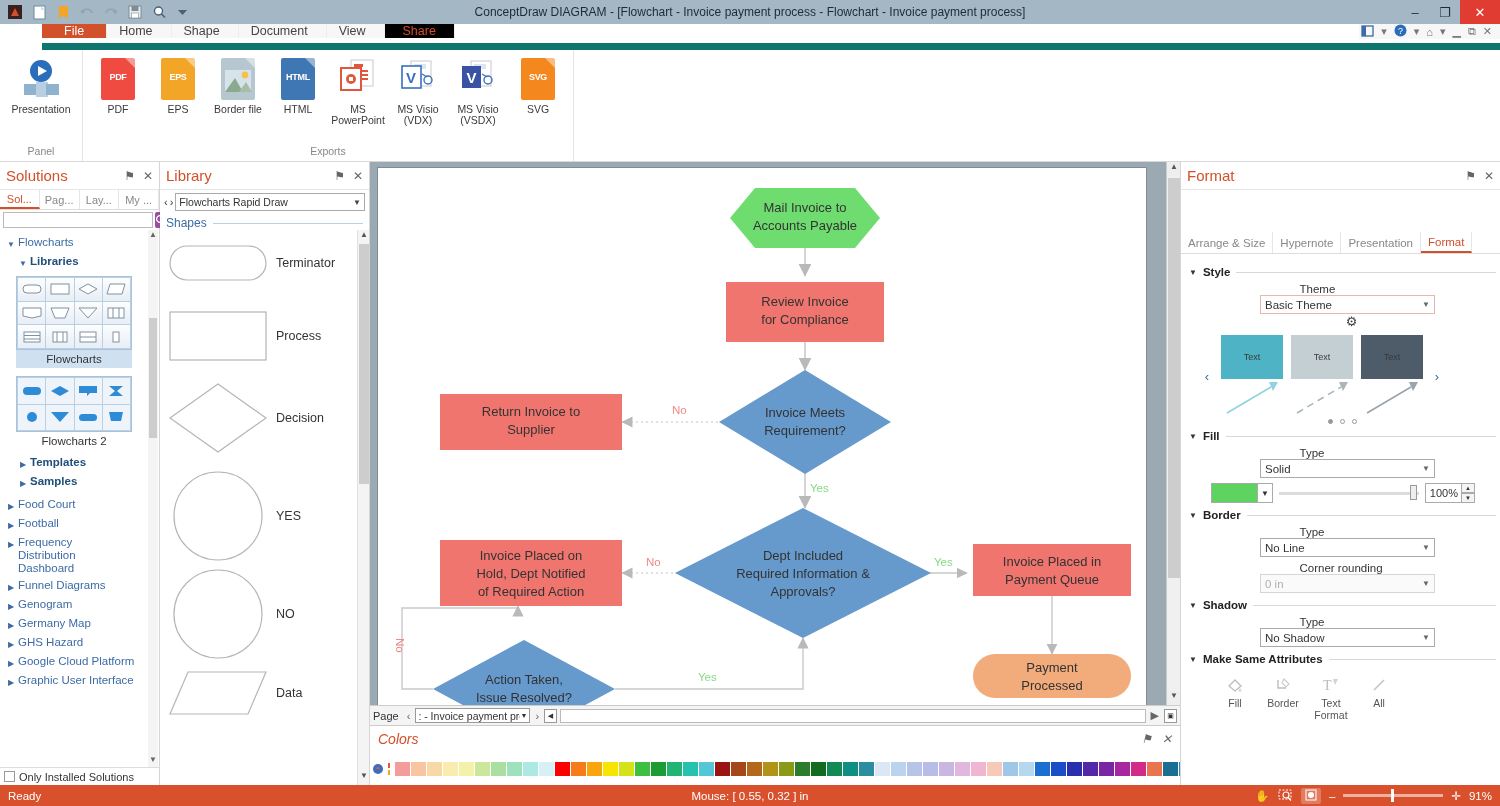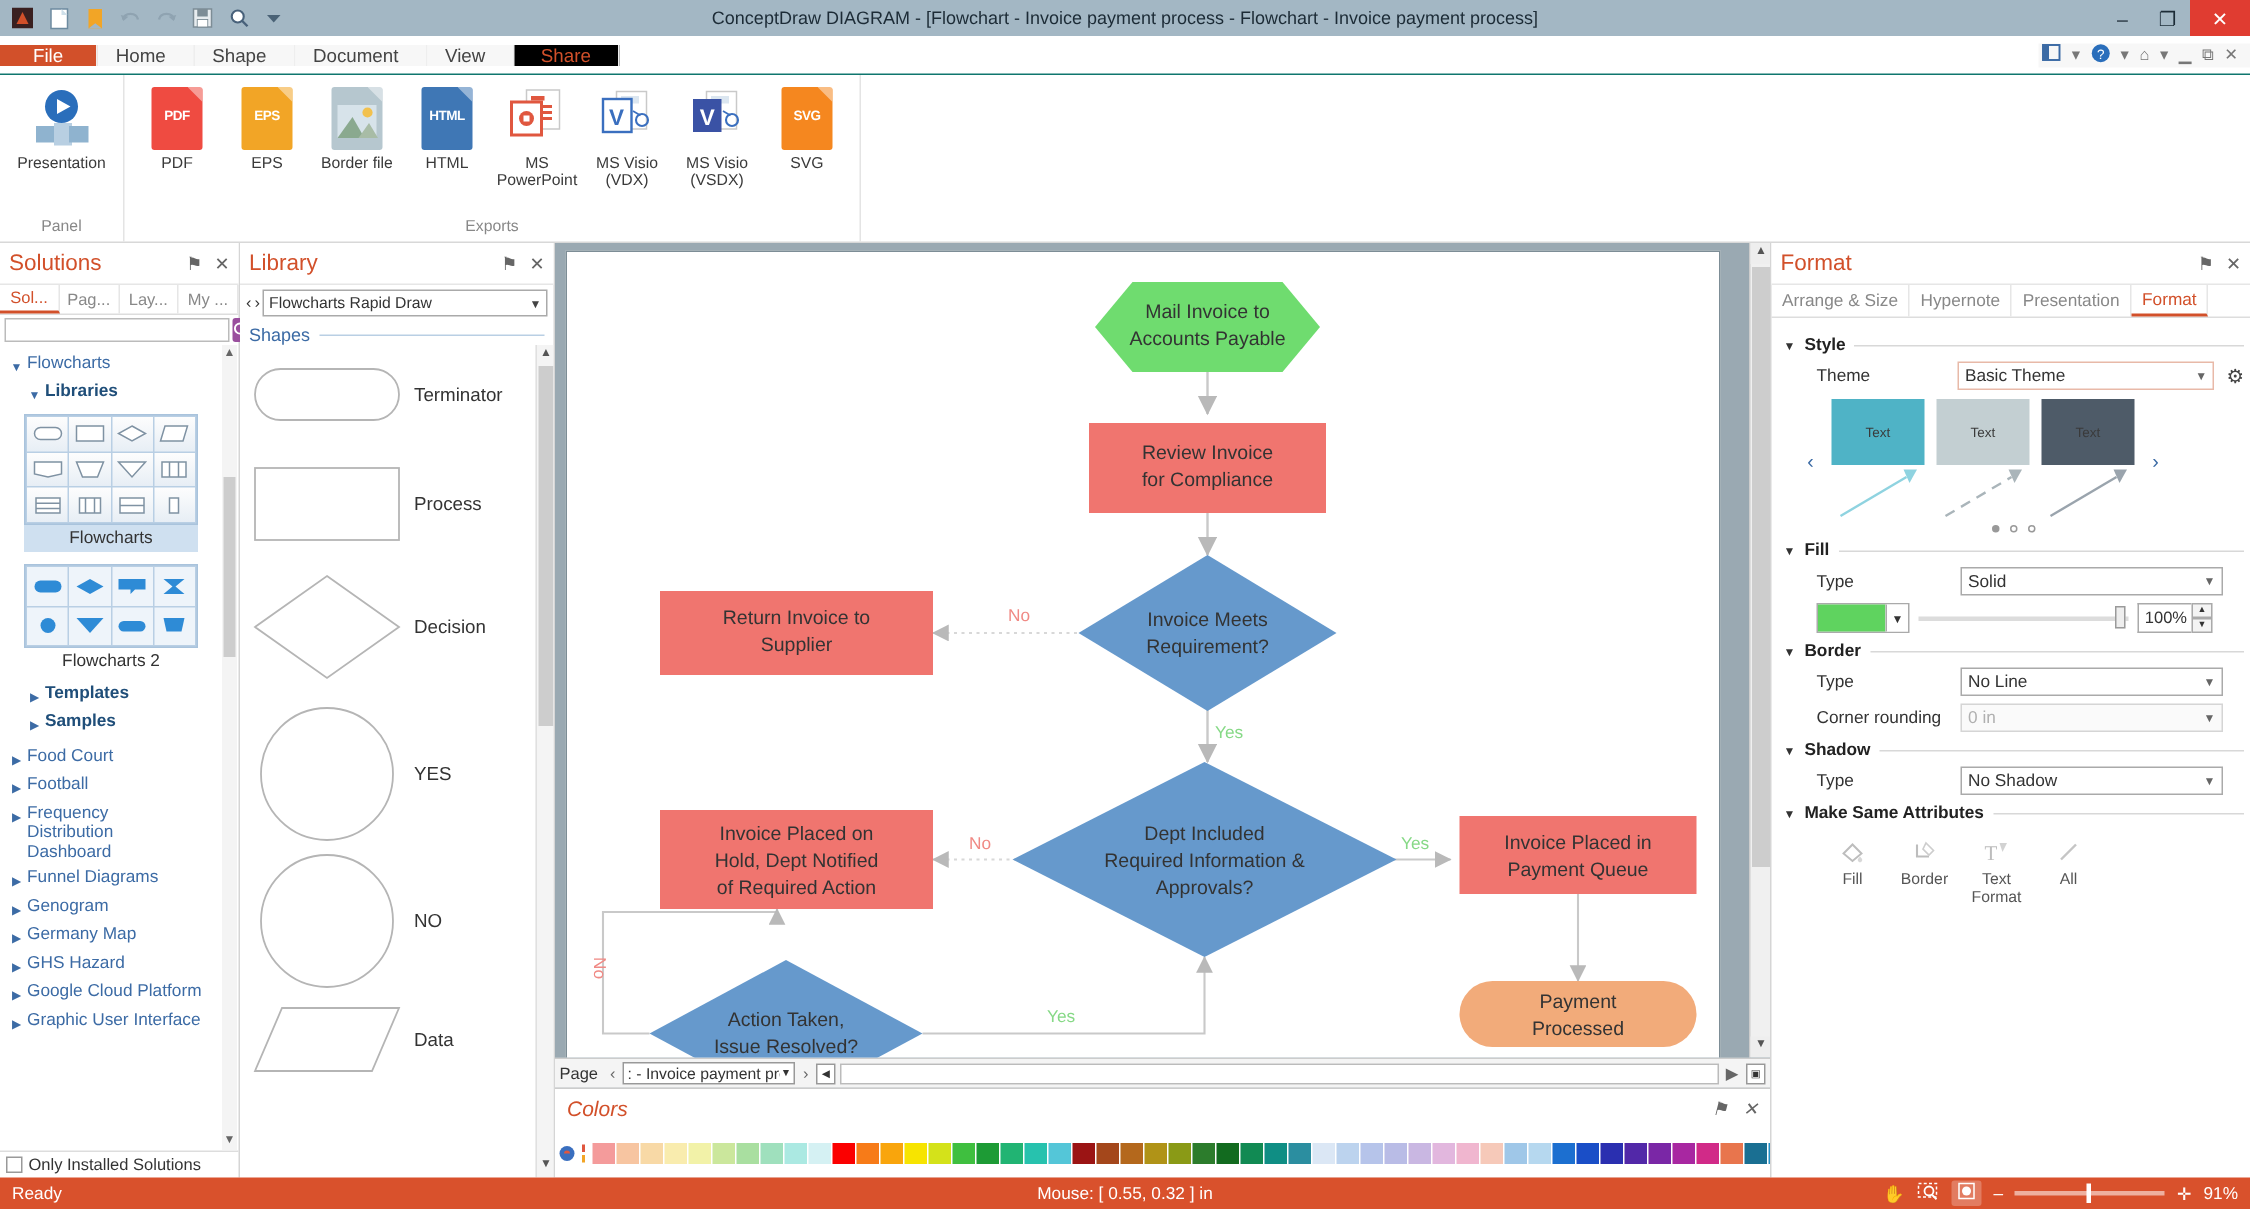--- a/index.html
+++ b/index.html
@@ -29,22 +29,22 @@
   }
   .win-ctrl { margin-left: auto; display: flex; align-items: center; height: 24px; }
   .win-ctrl div {
     width: 30px; height: 24px; display: flex; align-items: center; justify-content: center;
     color: #1c2b36; font-size: 13px; cursor: pointer;
   }
   .win-ctrl .close { background: #e03c31; color: #fff; width: 40px; }
 
   
   .ribbon-tabs {
-    height: 26px; background: #ffffff; display: flex; align-items: center;
-    border-bottom: 1px solid #0f766e; flex: none; position: relative;
+    height: 26px; background: #ffffff; display: flex; align-items: flex-start;
+    border-bottom: 7px solid #0f766e; flex: none; position: relative; margin-left: 42px;
   }
   .rtab {
     padding: 0 18px; display: flex; align-items: center; font-size: 12.5px;
     color: #444; cursor: pointer; background: #f7f7f7; border-right: 1px solid #eee;
   }
   .rtab.file { background: #d2502a; color: #fff; padding: 0 22px; }
   .rtab.active { background: #000000; color: #d2502a; }
   .rtab.plain { background:#f7f7f7;padding-left:12px; }
   .ribbon-right {
     margin-left: auto; display: flex; align-items: center; gap: 3px; padding-right: 6px;
@@ -194,30 +194,30 @@
   .colors-head .ic { display: flex; gap: 10px; color: #666; font-size: 12px; }
   .colors-strip { flex: 1; display: flex; align-items: center; gap: 1px; padding: 0 2px; background: #fff; overflow: hidden;}
   .sw { width: 15px; height: 14px; flex: none; }
   .colors-tool { width: 22px; display:flex; align-items:center; gap:1px; flex:none; }
 
   
   .format {
     width: 320px; background: #fff; border-left: 1px solid #d5d5d5;
     display: flex; flex-direction: column; flex: none;
   }
-  .fmt-tabs { display: flex; height: 22px; border-bottom: 1px solid #ddd; font-size: 11.5px; }
+  .fmt-tabs { display: flex; height: 22px; border-bottom: 1px solid #ddd; font-size: 11.5px; margin-top: 42px; }
   .fmt-tabs div { padding: 0 7px; display: flex; align-items: center; color: #888;
     border-right: 1px solid #e6e6e6; cursor: pointer; }
   .fmt-tabs div.active { color: #d2502a; border-bottom: 2px solid #d2502a; }
   .fmt-body { flex: 1; padding: 6px 4px 0 8px; overflow: hidden; }
   .sect-hdr { display: flex; align-items: center; gap: 6px; margin: 6px 0 4px; }
   .sect-hdr .car { color: #333; font-size: 8px; }
   .sect-hdr .nm { font-weight: bold; font-size: 11.5px; color: #222; }
   .sect-hdr .ln { flex: 1; height: 1px; background: #d8d8d8; }
-  .frow { display: flex; align-items: center; margin: 5px 0 5px 22px; }
+  .frow { display: flex; align-items: center; margin: 5px 0 5px 10px; flex-direction: column; }
   .frow .flbl { width: 96px; font-size: 11.5px; color: #333; }
   .fcombo { width: 175px; height: 19px; border: 1px solid #aaa; background: #fff;
     display: flex; align-items: center; padding: 0 4px; font-size: 11.5px; cursor: pointer; }
   .fcombo.hl { border-color: #e8b9a8; }
   .fcombo.dis { color: #b0b0b0; background: #fafafa; border-color:#d5d5d5; }
   .fcombo .v { flex: 1; }
   .fcombo .d { color: #666; font-size: 8px; }
   .gear { margin-left: 8px; color: #444; font-size: 13px; cursor: pointer; }
   .themes { display: flex; align-items: center; margin: 6px 0 2px 12px; gap: 8px; }
   .thumbcard { width: 62px; }

